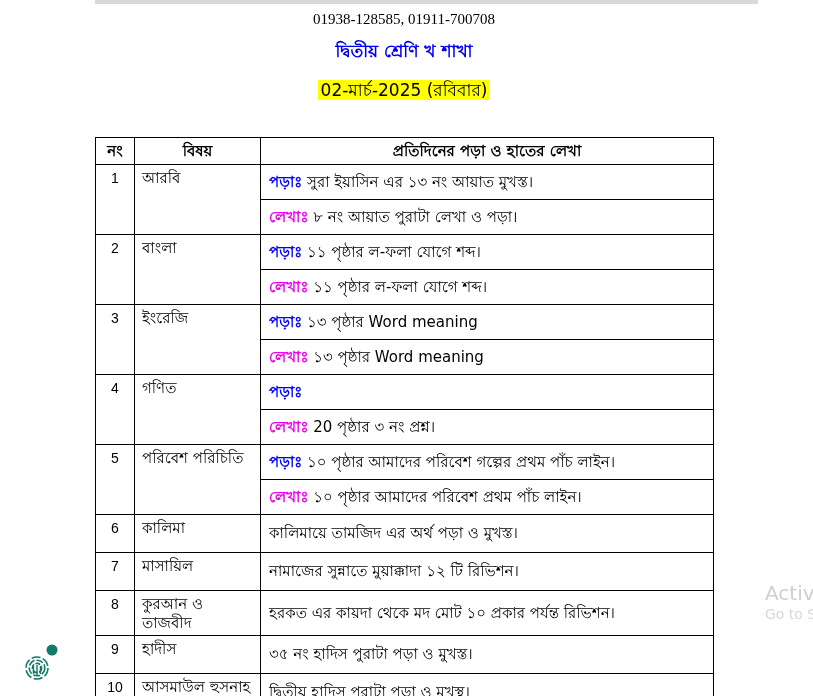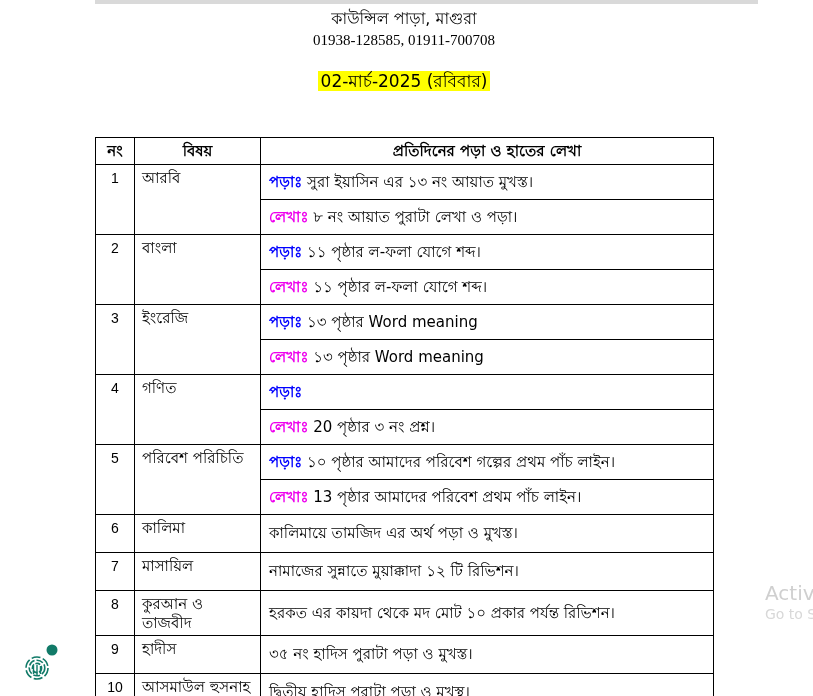--- a/index.html
+++ b/index.html
@@ -56,22 +56,22 @@
   .win-watermark .wm1{font-size:20px;line-height:24px;display:block;}
   .win-watermark .wm2{font-size:14px;line-height:18px;display:block;color:#d8d8d8;}
   .logo-mark{position:absolute;left:22px;top:640px;width:46px;height:46px;}
 </style>
 </head>
 <body>
 
 <div class="top-edge"></div>
 
 <div class="doc-header">
-  <div class="address">কাউন্সিল পাড়া, মাগুরা</div>
   <div class="phones">01938-128585, 01911-700708</div>
+  <div class="class-line">দ্বিতীয় শ্রেণি খ শাখা</div>
   <div class="date-line">
     <span>02-মার্চ-2025 (রবিবার)</span>
   </div>
 </div>
 
 <table class="homework">
   <colgroup>
     <col style="width:39px">
       <col style="width:126px">
       <col style="width:453px">
@@ -115,21 +115,21 @@
       </tr>
       <tr class="sub">
         <td class="col-task"><span class="task-label write">লেখাঃ</span> <span class="task-text">20 পৃষ্ঠার ৩ নং প্রশ্ন।</span></td>
       </tr>
       <tr class="sub">
         <td class="col-no" rowspan="2">5</td>
         <td class="col-subject" rowspan="2">পরিবেশ পরিচিতি</td>
         <td class="col-task"><span class="task-label read">পড়াঃ</span> <span class="task-text">১০ পৃষ্ঠার আমাদের পরিবেশ গল্পের প্রথম পাঁচ লাইন।</span></td>
       </tr>
       <tr class="sub">
-        <td class="col-task"><span class="task-label write">লেখাঃ</span> <span class="task-text">13 পৃষ্ঠার আমাদের পরিবেশ প্রথম পাঁচ লাইন।</span></td>
+        <td class="col-task"><span class="task-label write">লেখাঃ</span> <span class="task-text">১০ পৃষ্ঠার আমাদের পরিবেশ প্রথম পাঁচ লাইন।</span></td>
       </tr>
       <tr class="single">
         <td class="col-no" rowspan="1">6</td>
         <td class="col-subject" rowspan="1">কালিমা</td>
         <td class="col-task"><span class="task-text">কালিমায়ে তামজিদ এর অর্থ পড়া ও মুখস্ত।</span></td>
       </tr>
       <tr class="single">
         <td class="col-no" rowspan="1">7</td>
         <td class="col-subject" rowspan="1">মাসায়িল</td>
         <td class="col-task"><span class="task-text">নামাজের সুন্নাতে মুয়াক্কাদা ১২ টি রিভিশন।</span></td>

